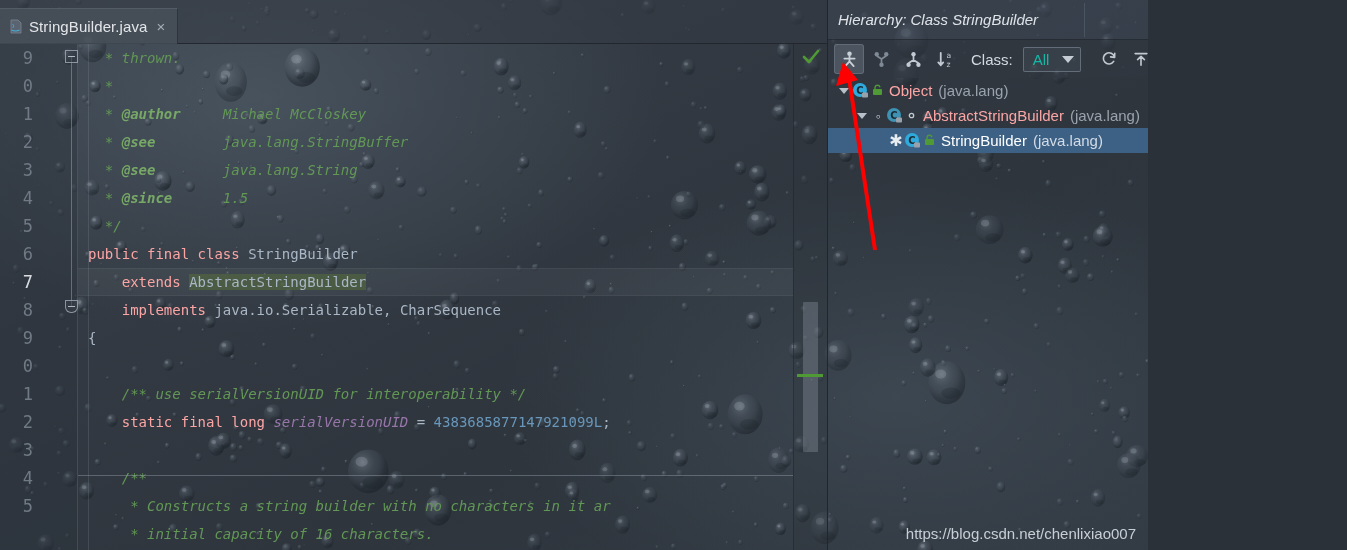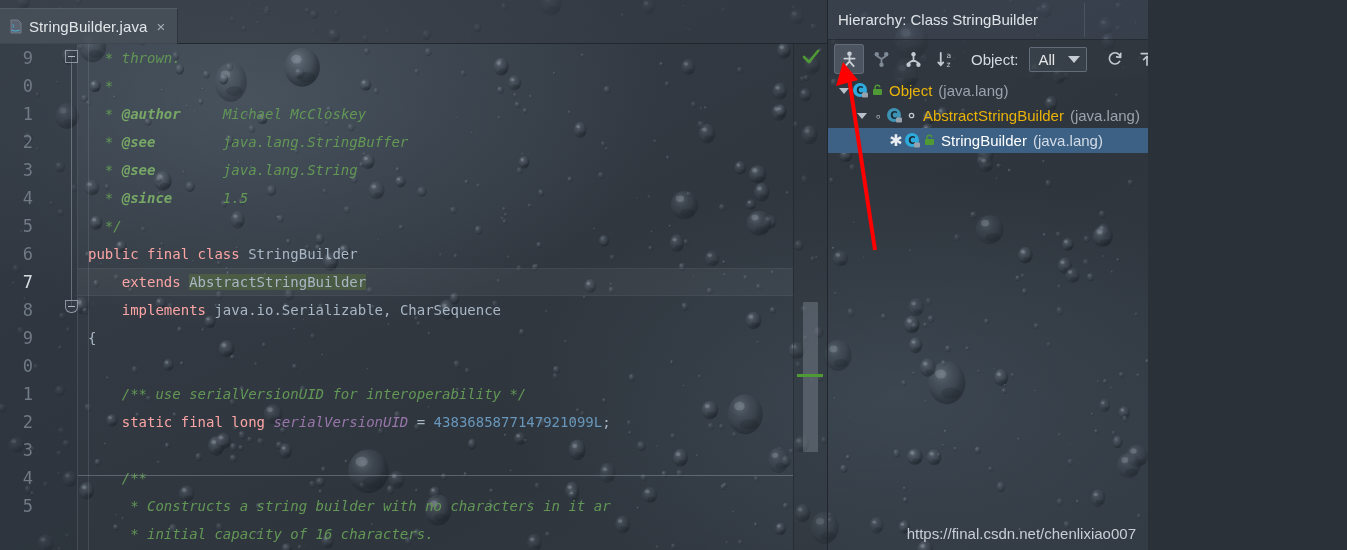--- a/index.html
+++ b/index.html
@@ -189,20 +189,21 @@
     width: 520px; height: 40px;
     background: rgba(59,69,82,0.62);
     border-bottom: 1px solid rgba(30,34,40,0.65);
     display: flex; align-items: center;
   }
   .tw-title {
     font-size: 15px;
     color: #dfe3e8;
     padding-left: 10px;
     white-space: nowrap;
+    font-style: italic;
   }
   .tw-divider {
     position: absolute;
     top: 3px; height: 34px;
     width: 1px;
     background: rgba(120,132,146,0.30);
   }
 
   
   .tw-toolbar {
@@ -231,21 +232,21 @@
   .scope-combo {
     height: 25px;
     min-width: 58px;
     display: flex; align-items: center; justify-content: space-between;
     gap: 6px;
     padding: 0 6px 0 9px;
     border: 1px solid rgba(136,148,162,0.55);
     border-radius: 2px;
     background: rgba(70,79,90,0.35);
   }
-  .scope-value { font-size: 15px; color: #e5e5e5; }
+  .scope-value { font-size: 15px; color: #14b8a6; }
   .caret-dn {
     width: 0; height: 0;
     border-left: 6px solid transparent;
     border-right: 6px solid transparent;
     border-top: 7px solid #c6ccd4;
   }
   .tb-spacer { flex: 0 0 9px; }
 
   
   .tree { position: absolute; left: 0; top: 78px; width: 520px; }
@@ -271,21 +272,21 @@
   .t-bullet {
     width: 16px; flex: 0 0 auto;
     text-align: center;
     color: #c6ccd4; font-size: 14px; line-height: 1;
   }
   .t-star {
     width: 16px; flex: 0 0 auto;
     text-align: center;
     color: #e8edf2; font-size: 16px; line-height: 1;
   }
-  .t-name { font-size: 15px; color: #eab308; margin-left: 5px; }
+  .t-name { font-size: 15px; color: #fca5a5; margin-left: 5px; }
   .t-pkg  { font-size: 15px; color: #9aa3ad; margin-left: 6px; }
   .trow.selected .t-name { color: #ffffff; }
   .trow.selected .t-pkg  { color: #d2dbe6; }
   .cls-icon { width: 17px; height: 17px; flex: 0 0 auto; }
   .vis-icon { width: 13px; height: 13px; flex: 0 0 auto; margin-left: 2px; }
 
   
   .annot-svg { position: absolute; left: 0; top: 0; width: 1347px; height: 550px; pointer-events: none; }
   .annot-text {
     position: absolute;
@@ -1294,21 +1295,21 @@
       </div>
 
       <div class="tb-btn">
         <svg viewBox="0 0 20 20" width="19" height="19">
           <path d="M5 3 L5 16 M5 16 L2.4 13 M5 16 L7.6 13" stroke="#c2c9d1" stroke-width="1.9" fill="none" stroke-linecap="round" stroke-linejoin="round"></path>
           <text x="11" y="8.4" font-family="DejaVu Sans, sans-serif" font-size="8" fill="#c2c9d1">a</text>
           <text x="11" y="17.4" font-family="DejaVu Sans, sans-serif" font-size="8" fill="#c2c9d1">z</text>
         </svg>
       </div>
 
-      <span class="scope-label">Object:</span>
+      <span class="scope-label">Class:</span>
 
       <div class="scope-combo">
         <span class="scope-value">All</span>
         <span class="caret-dn"></span>
       </div>
 
       <span class="tb-spacer"></span>
 
       <div class="tb-btn">
         <svg viewBox="0 0 20 20" width="18" height="18">
@@ -1406,14 +1407,14 @@
       </div>
   </div>
 
   <svg class="annot-svg">
     <g>
       <path d="M875 250 L849 78" stroke="#ff0000" stroke-width="4" fill="none"></path>
       <path d="M843 62 L836 86 L858 80 Z" fill="#ff0000"></path>
     </g>
   </svg>
 
-  <div class="watermark">https://final.csdn.net/chenlixiao007</div>
+  <div class="watermark">https://blog.csdn.net/chenlixiao007</div>
 </div>
 
 </body></html>

